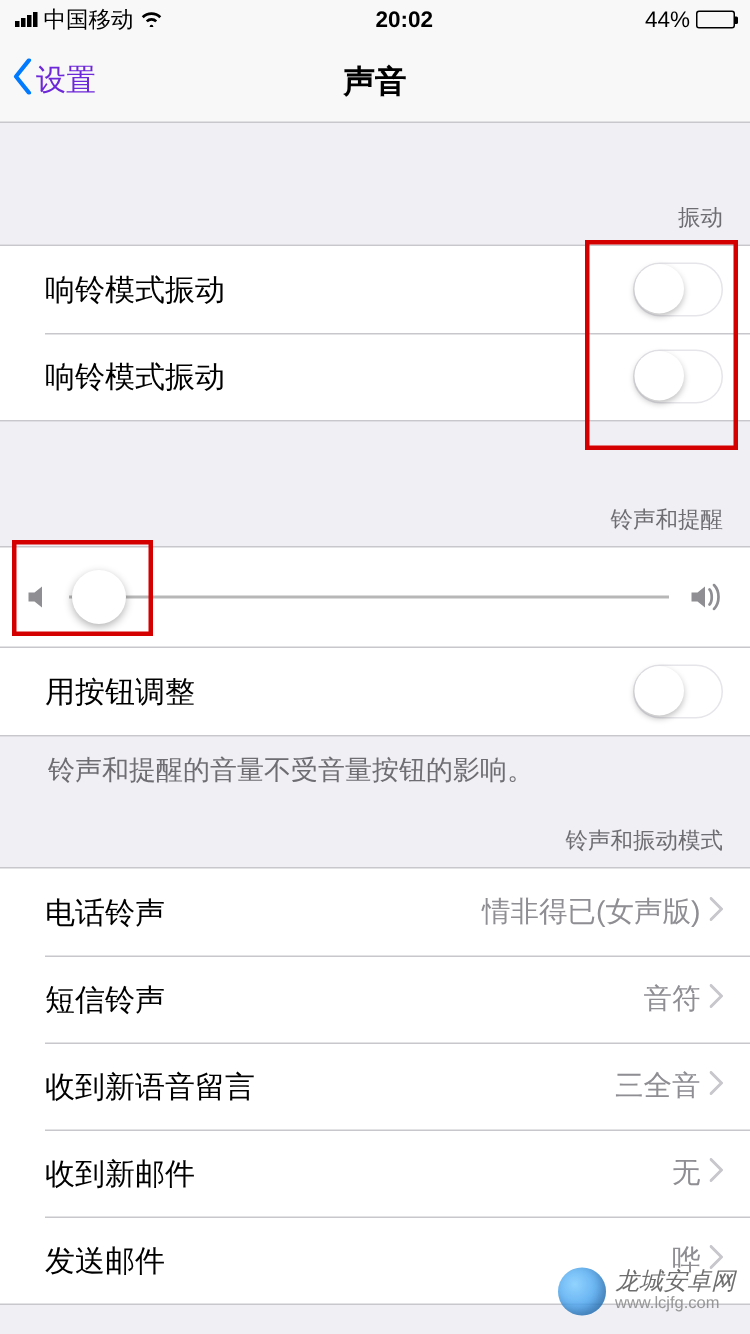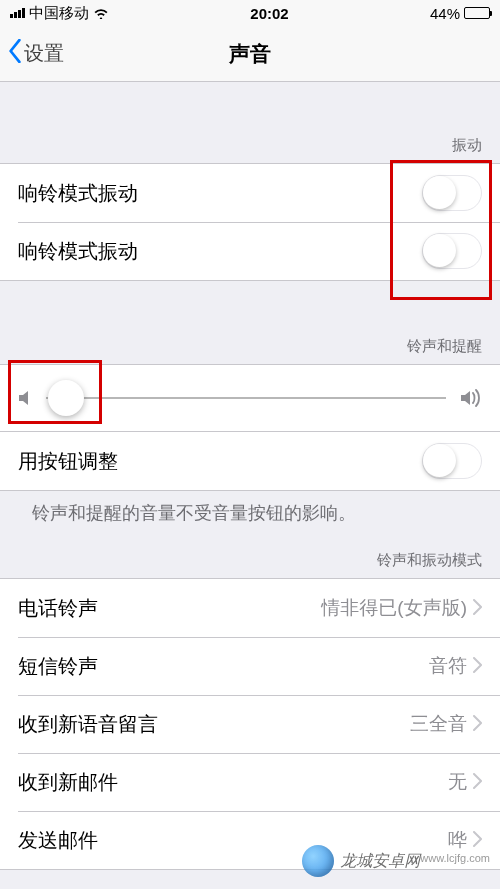--- a/index.html
+++ b/index.html
@@ -43,40 +43,40 @@
     .battery-fill { height:100%; width:35%; background:#000; }
     .nav-bar {
       height: 56px;
       background: #f8f8f8;
       border-bottom: 1px solid #c8c7cc;
       position: relative;
       display: flex;
       align-items: center;
     }
     .back-btn {
-      display: flex; align-items: center; color: #404040;
+      display: flex; align-items: center; color: #6d28d9;
       font-size: 20px; padding-left: 8px; cursor: pointer;
     }
     .back-chevron svg { width: 14px; height: 24px; }
     .nav-title {
       position: absolute; left: 0; right: 0; text-align: center;
       font-size: 21px; font-weight: 600; pointer-events: none;
     }
     .section-header {
       padding: 24px 18px 8px;
       font-size: 15px;
       color: #6d6d72;
       text-align: right;
     }
     .section-footer {
       padding: 10px 32px 8px;
       font-size: 18px;
       color: #6d6d72;
     }
-    .cell-group { background: #fff; border-top:1px solid #c8c7cc; border-bottom:1px solid #c8c7cc; }
+    .cell-group { background: #fff; border-top:1px solid #c8c7cc; border-bottom:1px solid #c8c7cc;padding-left:12px; }
     .cell {
       min-height: 58px;
       display: flex;
       align-items: center;
       padding: 0 18px;
       font-size: 20px;
       position: relative;
     }
     .cell + .cell::before {
       content:""; position:absolute; left:18px; right:0; top:0; height:1px;
@@ -119,21 +119,21 @@
       position:absolute; right:10px; bottom:12px;
       display:flex; align-items:center; gap:6px;
       font-size:16px; color:#555; font-style:italic;
       opacity:0.85;
     }
     .wm-logo {
       width:32px; height:32px; border-radius:50%;
       background: radial-gradient(circle at 35% 35%, #7fccff, #1b7fe0);
       box-shadow: inset -3px -3px 6px rgba(0,0,0,0.25);
     }
-    .wm-text { display:flex; line-height:1.05; }
+    .wm-text { display:flex; flex-direction:column; line-height:1.05; }
     .wm-sub { font-size:11px; color:#888; font-style:normal; }
     .spacer-top { height: 30px; }
   </style>
 </head>
 <body>
 
 <div class="status-bar">
   <div class="status-left">
     <span class="signal-bars">
       <span></span>

